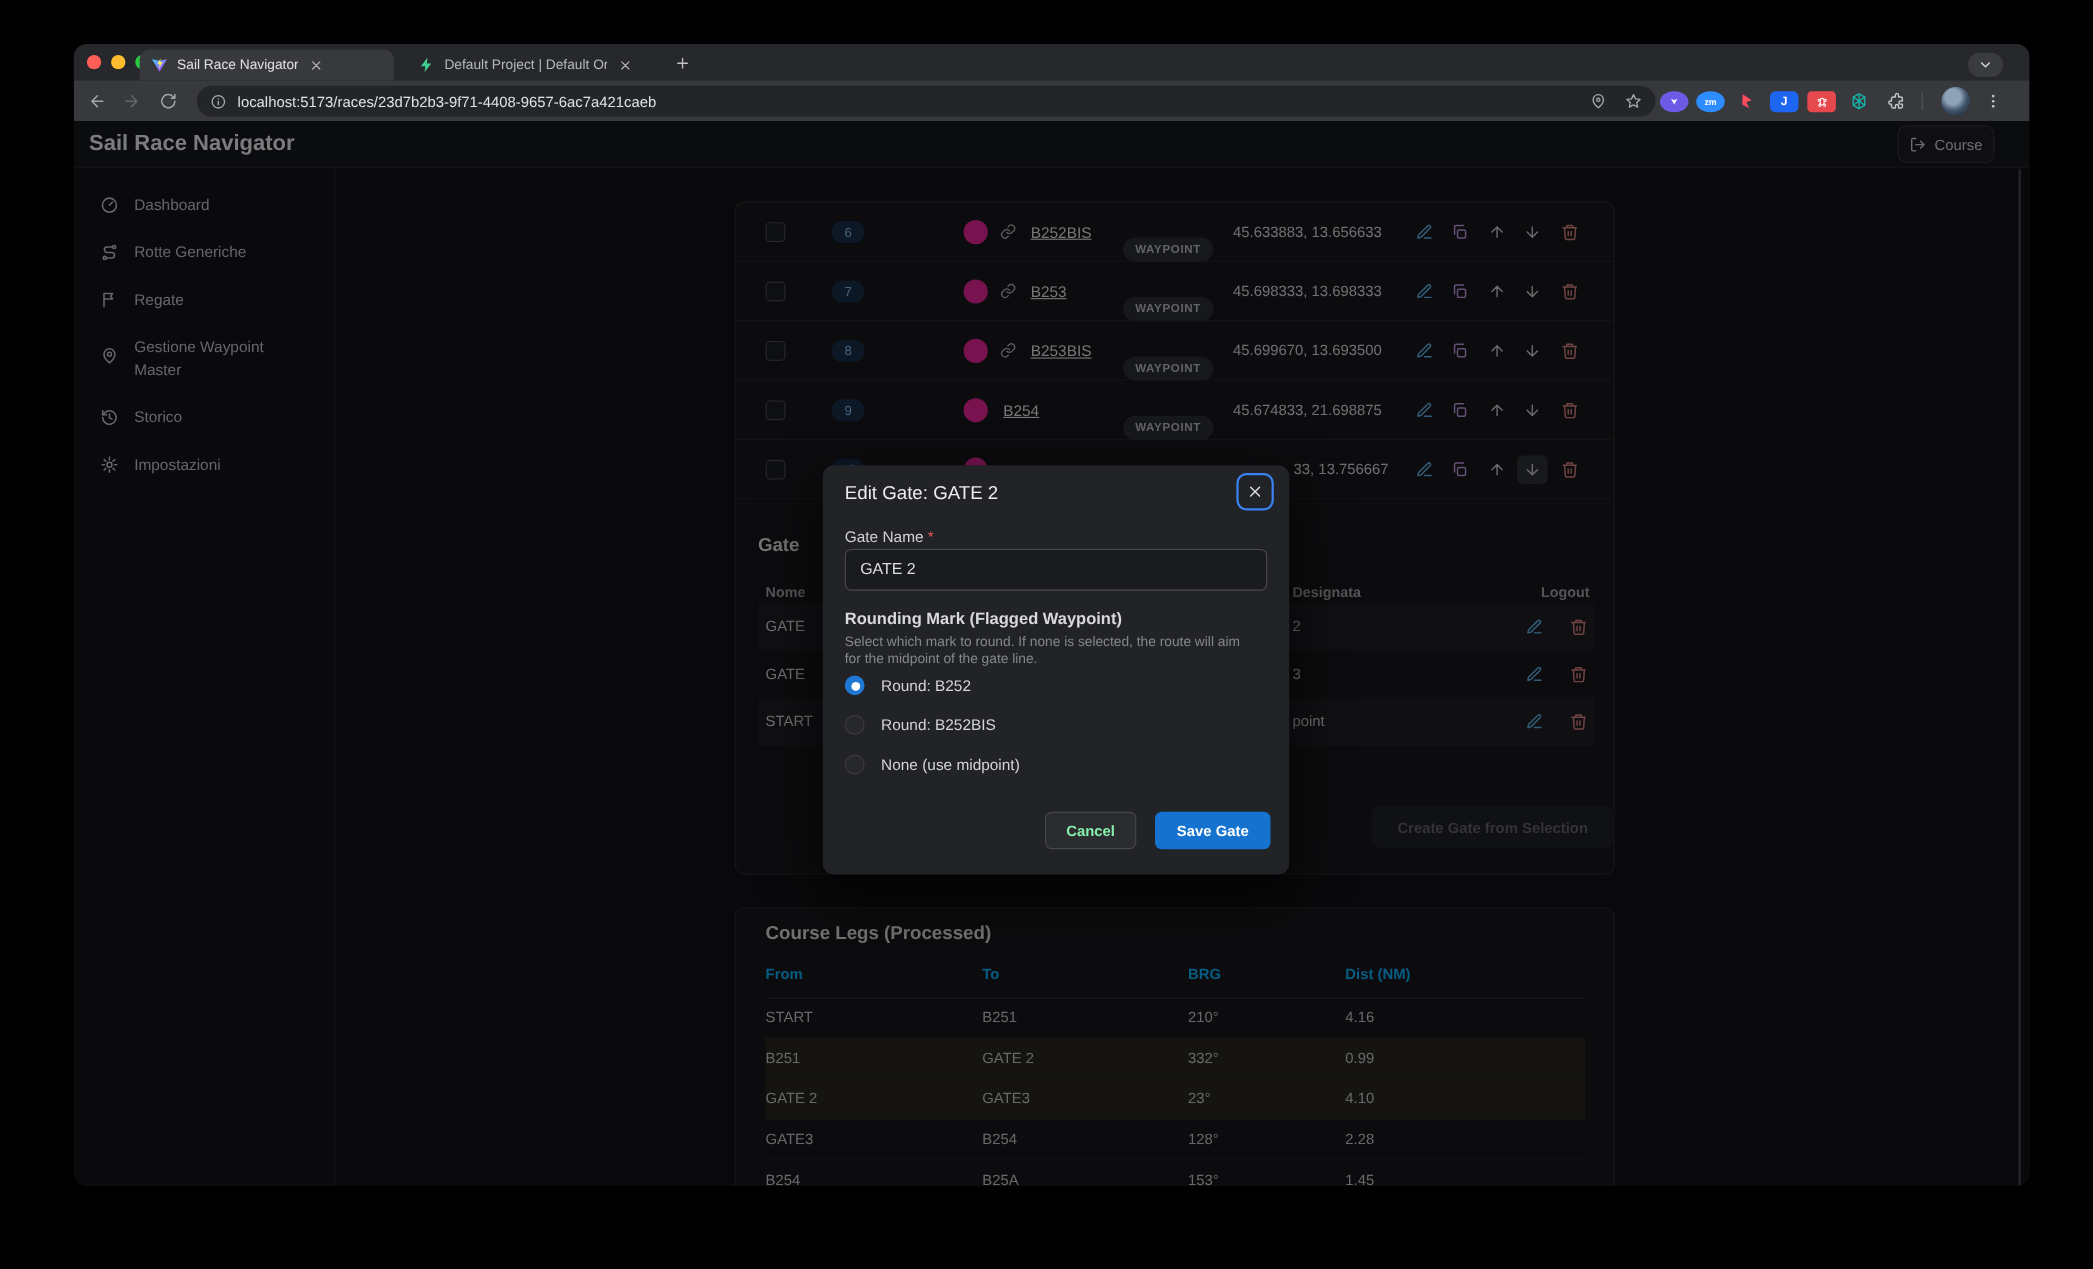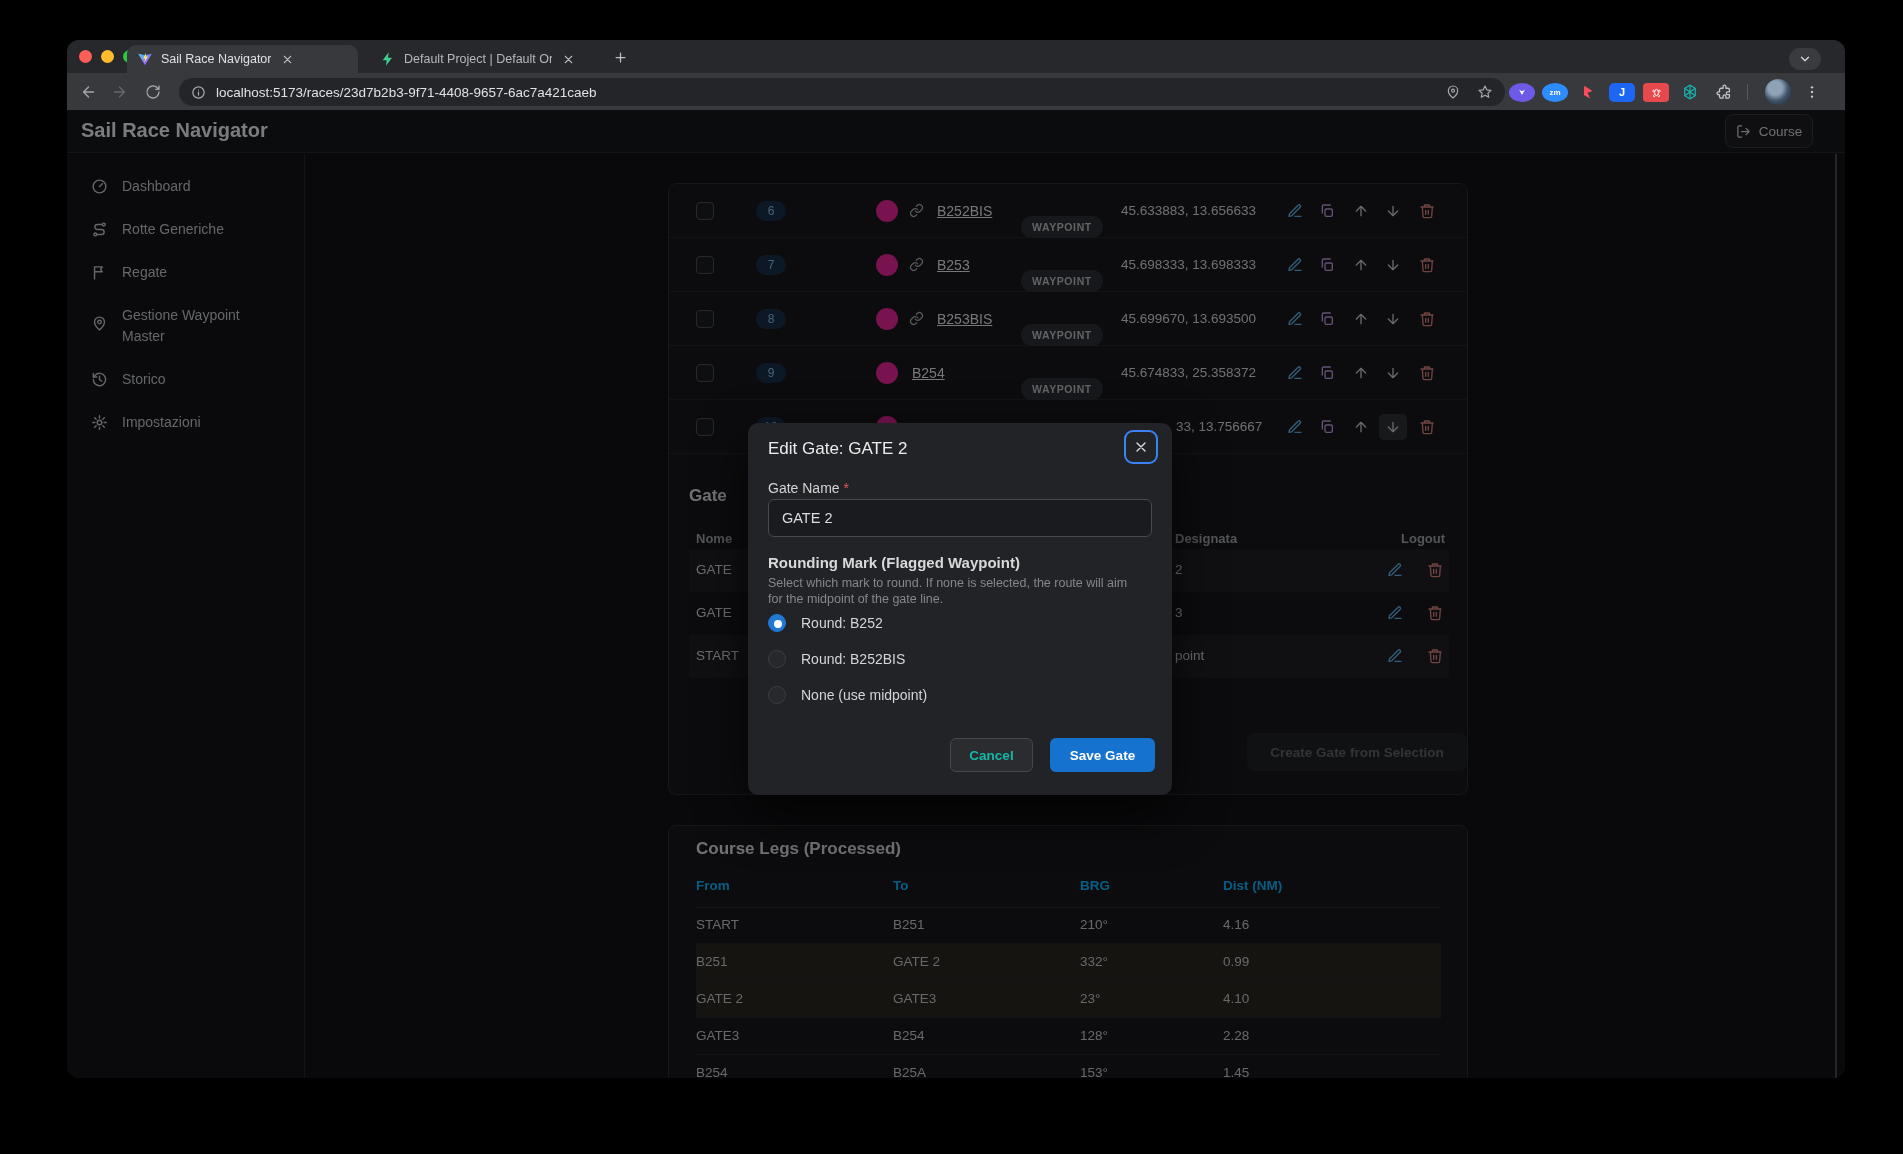--- a/index.html
+++ b/index.html
@@ -108,21 +108,21 @@
   .msection { position:absolute; left:20px; top:131px; font-size:15px; font-weight:bold; color:#d8d9db; }
   .mhelp { position:absolute; left:20px; top:152px; width:372px; font-size:12.5px; line-height:16px; color:#85878b; }
   .mopt { position:absolute; left:20px; height:24px; display:flex; align-items:center; gap:15px; }
   .radio { width:18px; height:18px; border-radius:50%; background:#27282c; border:1px solid #3c3d42; }
   .radio.sel { background:#1f78d4; border-color:#1f78d4; position:relative; }
   .radio.sel::after { content:""; position:absolute; left:5px; top:5px; width:8px; height:8px;
     border-radius:50%; background:#fff; }
   .moptlabel { font-size:14px; color:#d4d5d8; }
   .mbtn { position:absolute; top:315px; height:34px; border-radius:6px; font-size:13.5px; font-weight:bold;
     display:flex; align-items:center; justify-content:center; }
-  .mcancel { left:202px; width:83px; background:#2b2c30; border:1px solid #46474c; color:#14b8a6; }
+  .mcancel { left:202px; width:83px; background:#2b2c30; border:1px solid #46474c; color:#86efac; }
   .msave { left:302px; width:105px; background:#1573cf; color:#fff; }
 
   .i { display:block; }
   svg.defs { position:absolute; width:0; height:0; }
 </style>
 </head>
 <body>
 
 <svg class="defs" xmlns="http://www.w3.org/2000/svg">
   <defs>
@@ -539,21 +539,21 @@
             </svg>
           </span>
       </div>
 
       <div class="wrow" style="top:162px">
         <span class="cb"></span>
         <span class="numpill">9</span>
         <span class="dot"></span>
         <a class="wname" style="left:243px">B254</a>
         <span class="wbadge">WAYPOINT</span>
-        <span class="wcoords">45.674833, 25.358372</span>
+        <span class="wcoords">45.674833, 21.698875</span>
         <span class="rowic ic-pencil" style="left:616px">
             <svg width="16" height="16">
               <use href="#s-pencil"></use>
             </svg>
           </span>
         <span class="rowic ic-copy" style="left:648px">
             <svg width="16" height="16">
               <use href="#s-copy"></use>
             </svg>
           </span>

